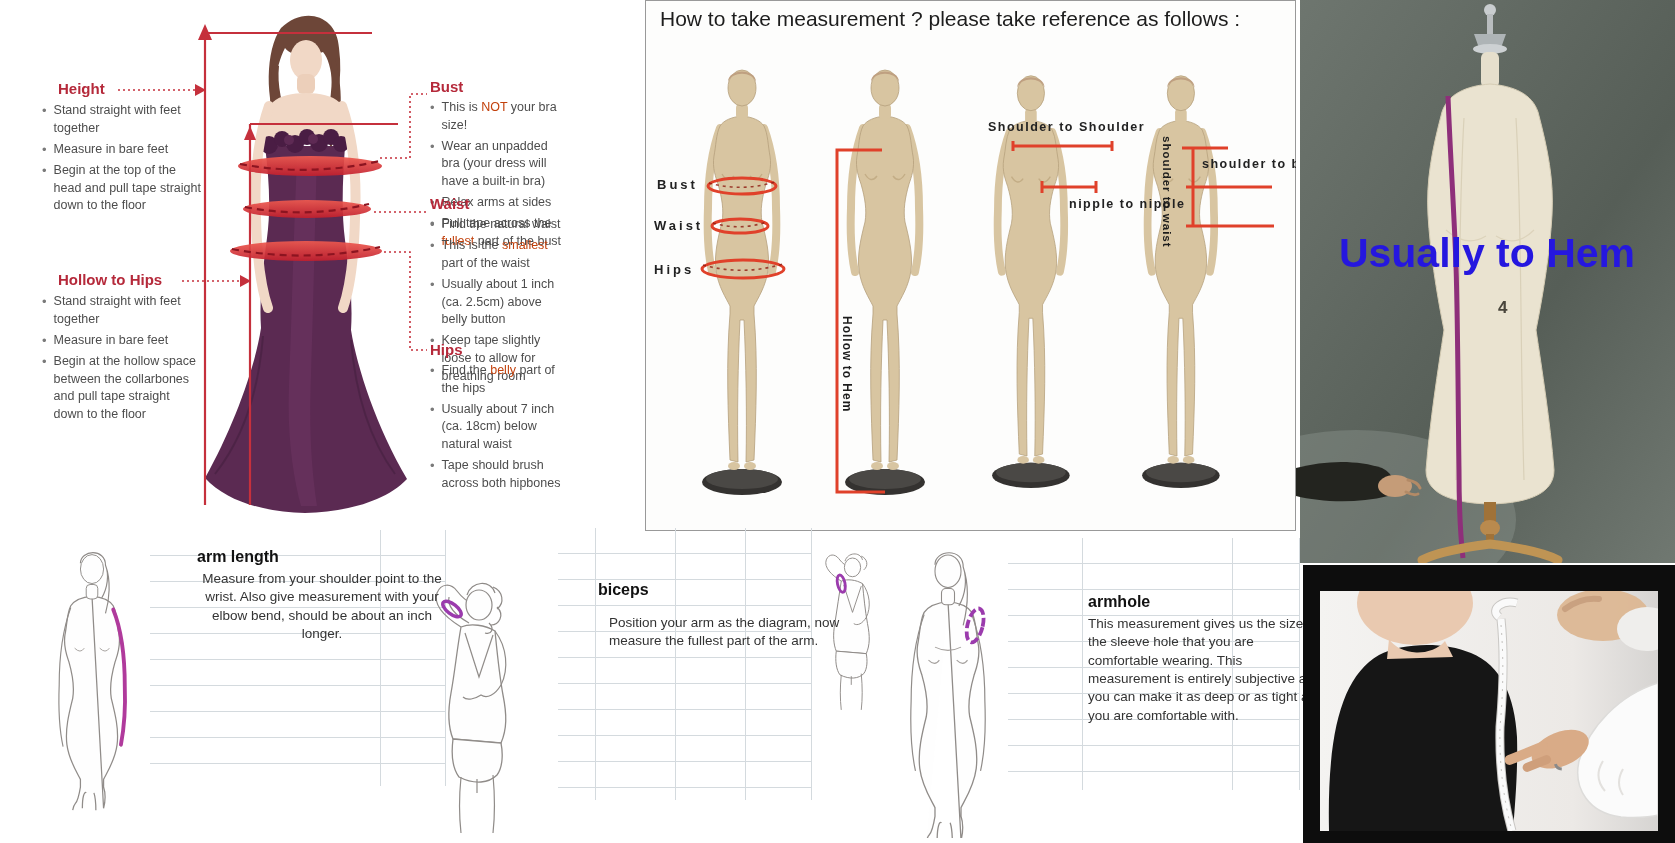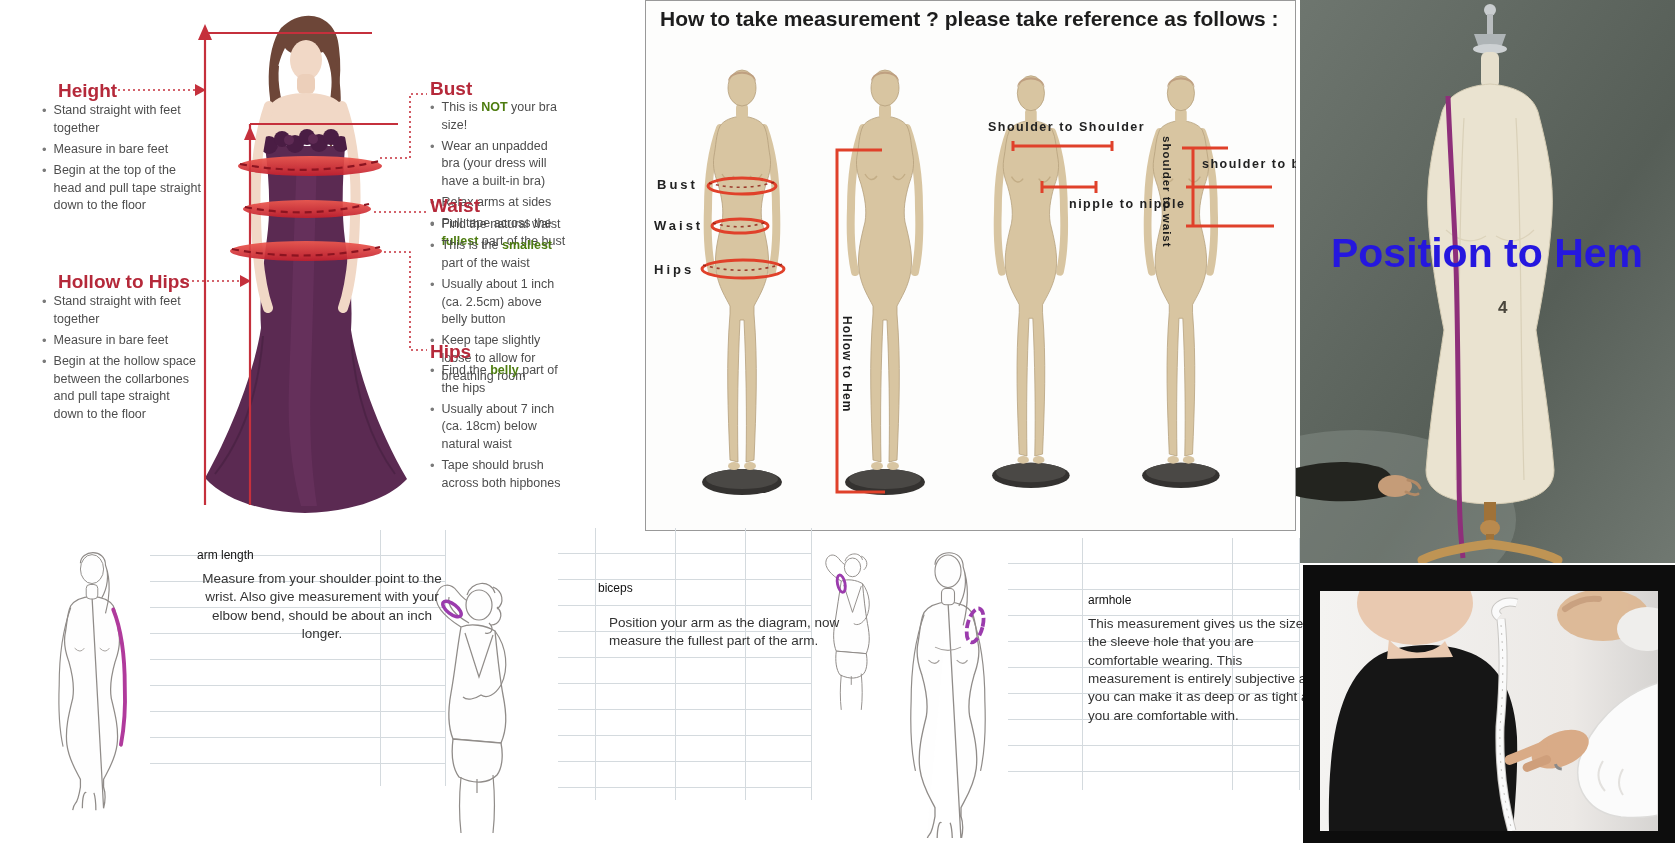--- a/index.html
+++ b/index.html
@@ -1,42 +1,42 @@
 <!DOCTYPE html>
 <html><head>
 <meta charset="utf-8">
 <style>
   html,body{margin:0;padding:0;background:#ffffff;}
   #stage{position:relative;width:1675px;height:843px;overflow:hidden;
          font-family:"Liberation Sans", sans-serif;background:#ffffff;}
   .abs{position:absolute;}
 
   
-  .sec-title{font-size:19px;font-weight:bold;color:#b5293a;}
+  .sec-title{font-size:15px;font-weight:bold;color:#b5293a;}
   .bullets{font-size:12.5px;color:#4d4d4d;line-height:1.42;}
   .bullet{display:flex;gap:7px;margin-bottom:3px;}
   .bullet .dot{color:#7a7a7a;flex:0 0 auto;font-size:13px;}
-  .hl{color:#4d7c0f;font-weight:bold;}
+  .hl{color:#c2410c;font-weight:normal;}
 
   
   .center-border{left:645px;top:0;width:651px;height:531px;border:1px solid #999;
                  box-sizing:border-box;background:#fdfdfc;}
-  .center-title{left:660px;top:7px;width:620px;font-size:21px;font-weight:700;color:#1d1d1d;}
+  .center-title{left:660px;top:7px;width:620px;font-size:21px;font-weight:400;color:#1d1d1d;}
   .mlabel{font-weight:bold;color:#222;}
   .ls3{letter-spacing:3px;font-size:13px;}
   .ls2{letter-spacing:1.5px;font-size:12.5px;}
   .vert{writing-mode:vertical-rl;letter-spacing:1px;font-size:12px;font-weight:bold;color:#1c1c1c;}
 
   
   .blue-caption{left:1299px;top:230px;width:376px;text-align:center;
                 font-size:41px;font-weight:bold;color:#2517df;letter-spacing:0px;}
   .form-size{font-size:17px;color:#4a463c;font-weight:bold;}
 
   
-  .b-title{font-size:12px;font-weight:normal;color:#111;}
+  .b-title{font-size:16px;font-weight:bold;color:#111;}
   .b-body{font-size:13.5px;color:#333;line-height:1.36;}
   .grid{background-image:repeating-linear-gradient(to bottom,transparent 0px,transparent 25px,#d4dade 25px,#d4dade 26px);}
   .vline{width:1px;background:#d4dade;}
 </style>
 </head>
 <body>
 
 <div id="stage">
 
   <div class="abs center-border"></div>
@@ -285,21 +285,21 @@
 
     <rect x="188" y="502" width="12" height="22" fill="#a07238"></rect>
     <ellipse cx="194" cy="528" rx="10" ry="8" fill="#b98a4e"></ellipse>
     <rect x="190" y="534" width="8" height="12" fill="#a07238"></rect>
     <path d="M194,544 C162,548 140,553 126,560 M194,544 C226,548 248,553 262,560" stroke="#bf9454" stroke-width="9" fill="none" stroke-linecap="round"></path>
 
     <path d="M0,468 C30,460 62,460 86,468 C98,474 102,486 92,496 C60,504 24,502 0,496 Z" fill="#23241f"></path>
     <ellipse cx="99" cy="486" rx="17" ry="11" fill="#c59c78"></ellipse>
     <path d="M112,480 q10,2 12,8 M110,492 q8,4 12,2" stroke="#b38a66" stroke-width="3" fill="none" stroke-linecap="round"></path>
   </svg>
-  <div class="abs blue-caption">Position to Hem</div>
+  <div class="abs blue-caption">Usually to Hem</div>
   <div class="abs form-size" style="left:1498px;top:298px;">4</div>
 
   <div class="abs grid" style="left:150px;top:530px;width:296px;height:256px;"></div>
   <div class="abs vline" style="left:380px;top:530px;height:256px;"></div>
   <div class="abs vline" style="left:445px;top:530px;height:256px;"></div>
 
   <div class="abs grid" style="left:558px;top:528px;width:254px;height:272px;"></div>
   <div class="abs vline" style="left:595px;top:528px;height:272px;"></div>
   <div class="abs vline" style="left:675px;top:528px;height:272px;"></div>
   <div class="abs vline" style="left:745px;top:528px;height:272px;"></div>

